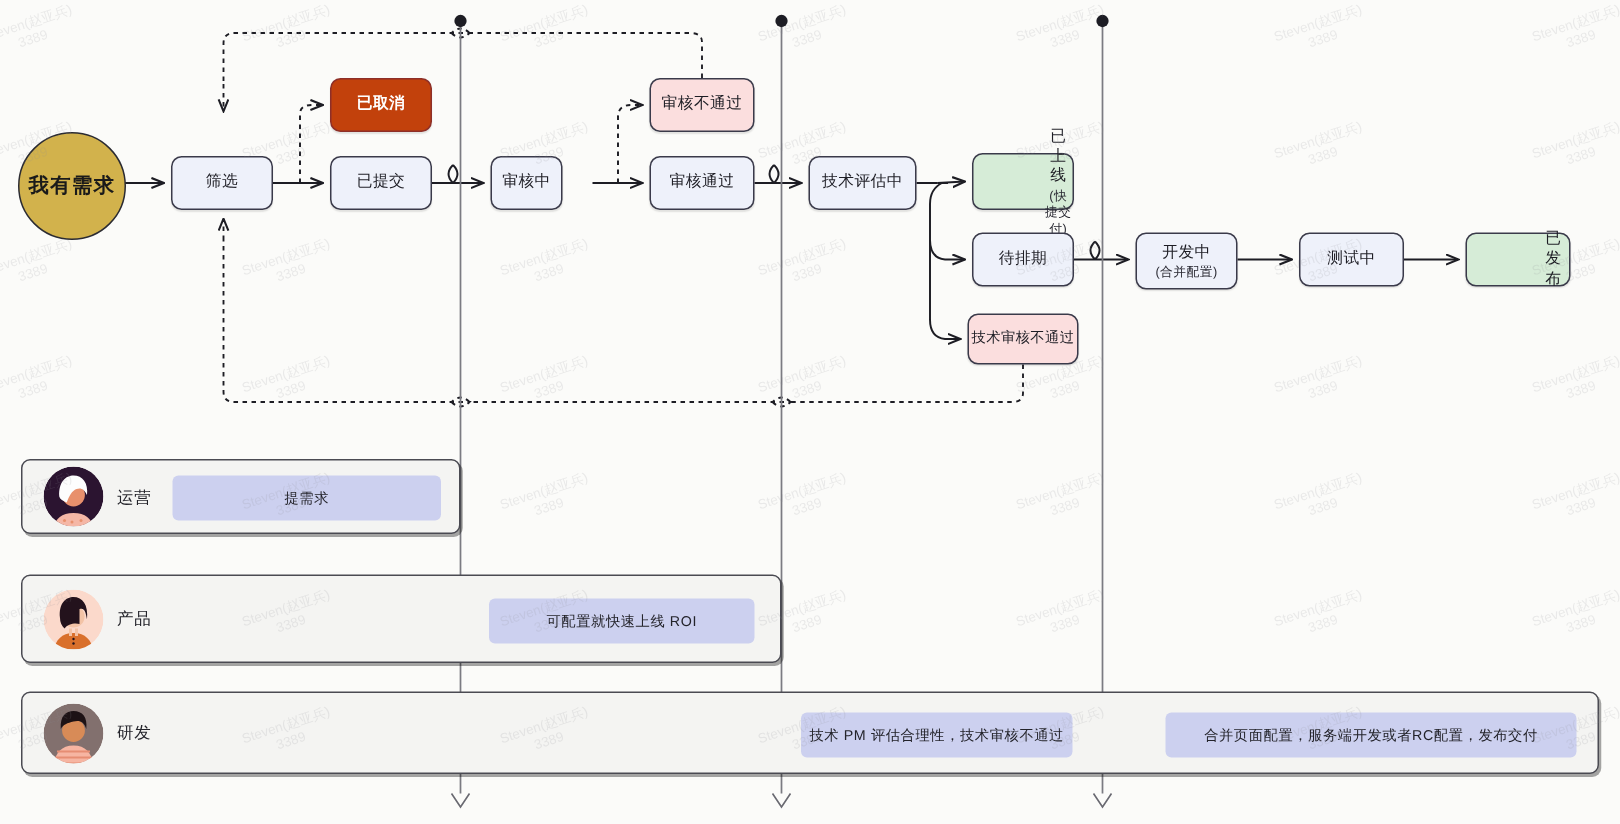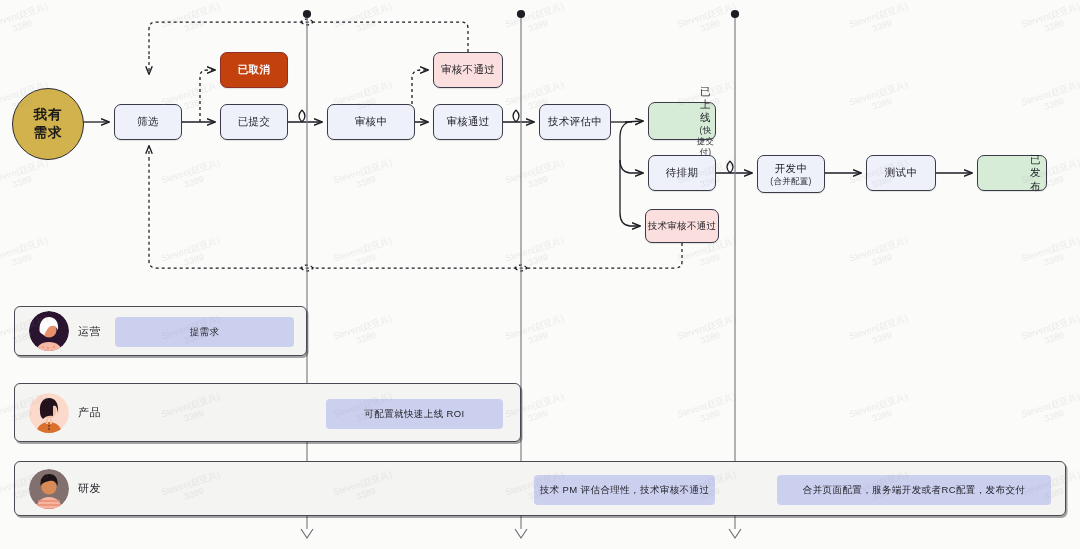--- a/index.html
+++ b/index.html
@@ -37,21 +37,21 @@
   .node.red{background:#c2410c;border-color:#8e2f28;color:#fff;font-weight:bold;}
   .node.pink{background:#fbdede;border-color:#3a3a4a;}
   .node.green{background:#d6ecd7;border-color:#3a3a4a;padding-left:47px;}
 
   
   .startnode{
     position:absolute;
     border-radius:50%;
     border:1.6px solid #2b2b32;
     background:#d2b24c;
-    display:flex;flex-direction:column;
+    display:flex;flex-direction:row;
     align-items:center;justify-content:center;
     font-weight:bold;font-size:13.5px;color:#1a1a1a;
     line-height:1.3;
     letter-spacing:1px;
   }
 
   
   .lane{
     position:absolute;
     box-sizing:border-box;
@@ -179,21 +179,21 @@
 
   <div class="node" style="left:114px;top:104px;width:68px;height:36px;">
     <span>筛选</span>
   </div>
   <div class="node red" style="left:220px;top:52px;width:68px;height:36px;">
     <span>已取消</span>
   </div>
   <div class="node" style="left:220px;top:104px;width:68px;height:36px;">
     <span>已提交</span>
   </div>
-  <div class="node" style="left:327px;top:104px;width:88px;height:36px;">
+  <div class="node" style="left:327px;top:104px;width:48px;height:36px;">
     <span>审核中</span>
   </div>
   <div class="node pink" style="left:433px;top:52px;width:70px;height:36px;">
     <span>审核不通过</span>
   </div>
   <div class="node" style="left:433px;top:104px;width:70px;height:36px;">
     <span>审核通过</span>
   </div>
   <div class="node" style="left:539px;top:104px;width:72px;height:36px;">
     <span>技术评估中</span>

